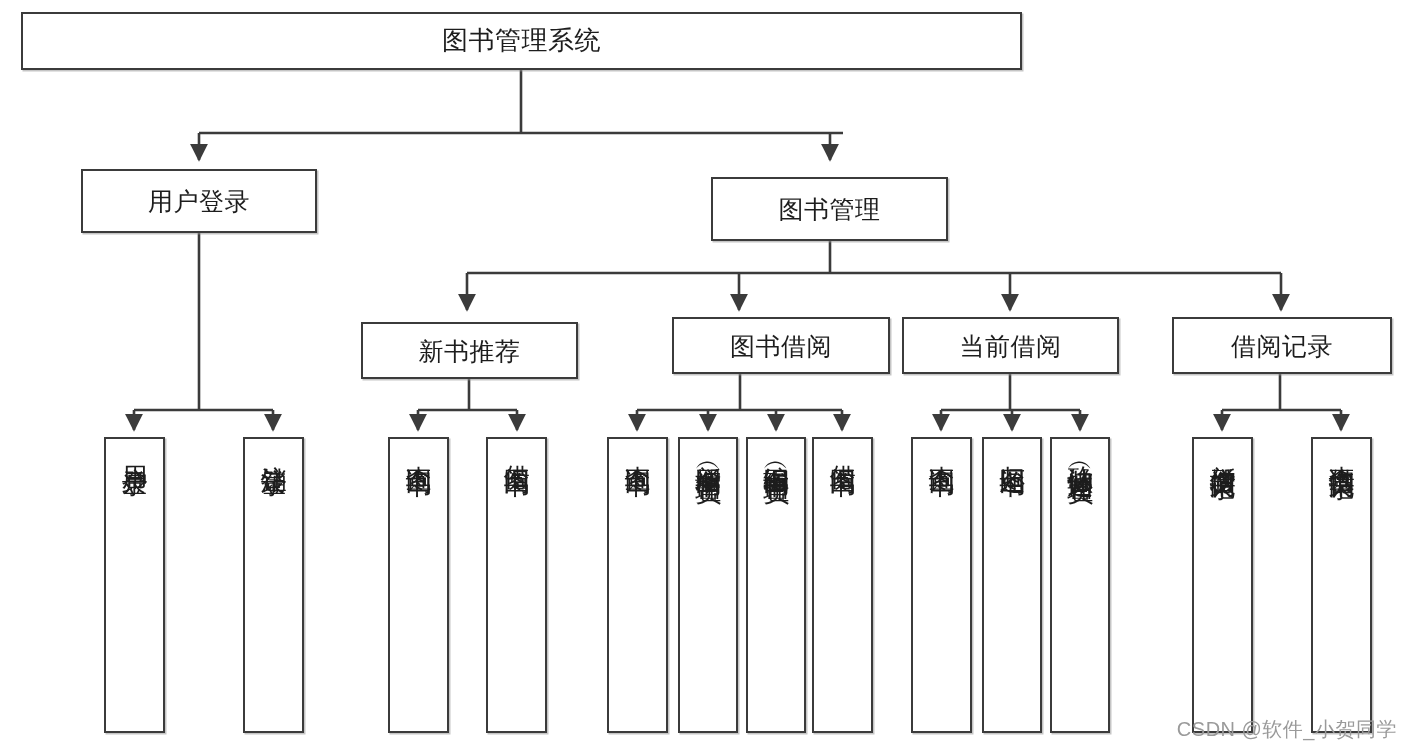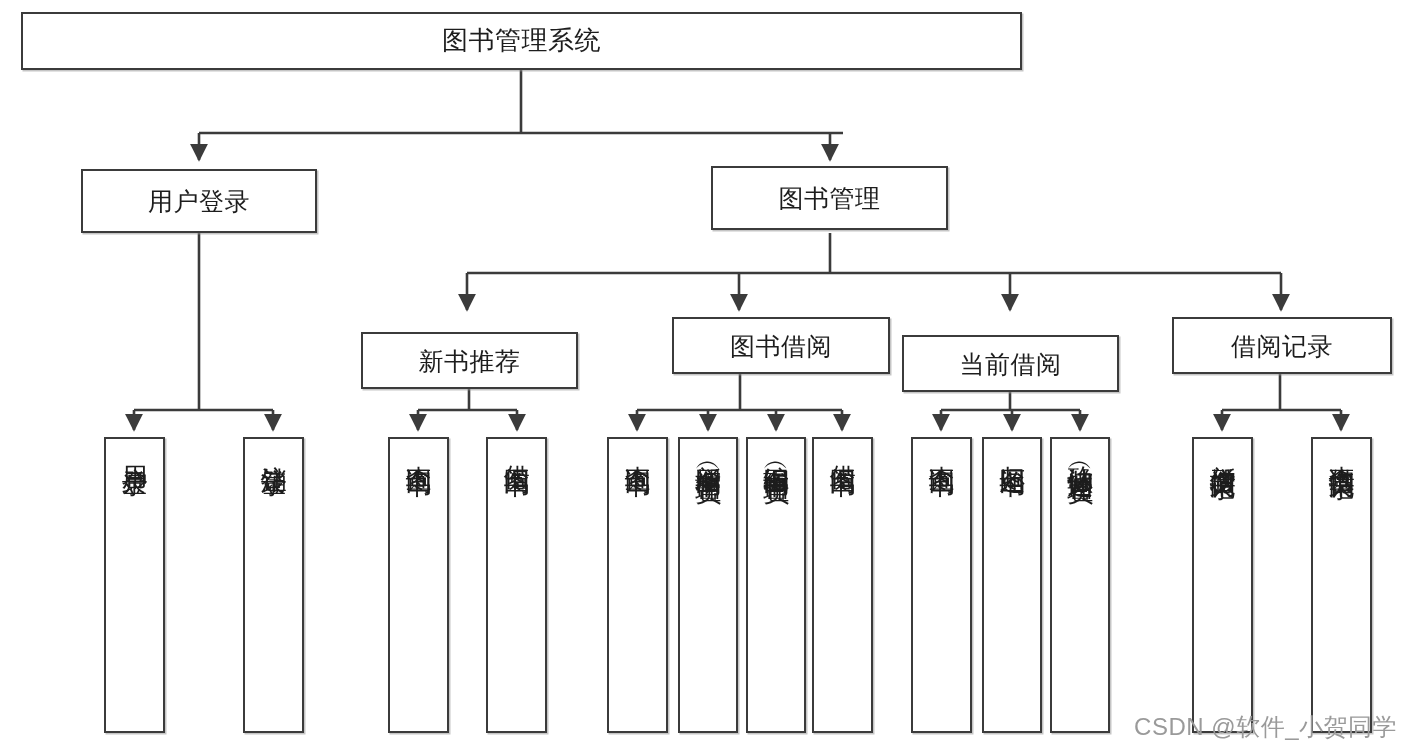--- a/index.html
+++ b/index.html
@@ -61,21 +61,21 @@
     text-orientation: upright;
     font-size: 26px;
     line-height: 1.05;
     letter-spacing: 2px;
     height: auto;
   }
   #watermark {
     position: absolute;
     right: 8px;
     bottom: 4px;
-    font-size: 24px;
+    font-size: 20px;
     color: #9a9a9a;
     font-family: "Liberation Sans", "DejaVu Sans", sans-serif;
     letter-spacing: 0.5px;
     white-space: nowrap;
   }
 </style>
 </head>
 <body>
 
 <div id="canvas">
@@ -131,31 +131,31 @@
     </g>
   </svg>
 
   <div class="node h root" style="left:21px; top:12px; width:1001px; height:58px;">
     <span class="label">图书管理系统</span>
   </div>
 
   <div class="node h" style="left:81px; top:169px; width:236px; height:64px;">
     <span class="label">用户登录</span>
   </div>
-  <div class="node h" style="left:711px; top:166px; width:237px; height:64px;">
+  <div class="node h" style="left:711px; top:177px; width:237px; height:64px;">
     <span class="label">图书管理</span>
   </div>
 
-  <div class="node h" style="left:361px; top:332px; width:217px; height:57px;">
+  <div class="node h" style="left:361px; top:322px; width:217px; height:57px;">
     <span class="label">新书推荐</span>
   </div>
   <div class="node h" style="left:631px; top:317px; width:218px; height:57px;margin-left:41px;">
     <span class="label">图书借阅</span>
   </div>
-  <div class="node h" style="left:902px; top:317px; width:217px; height:57px;margin-top:18px;">
+  <div class="node h" style="left:902px; top:317px; width:217px; height:57px;">
     <span class="label">当前借阅</span>
   </div>
   <div class="node h" style="left:1172px; top:317px; width:220px; height:57px;">
     <span class="label">借阅记录</span>
   </div>
 
   <div class="node v" style="left:104px; top:437px; width:61px; height:296px;">
     <span class="label">用户登录</span>
   </div>
   <div class="node v" style="left:243px; top:437px; width:61px; height:296px;">

